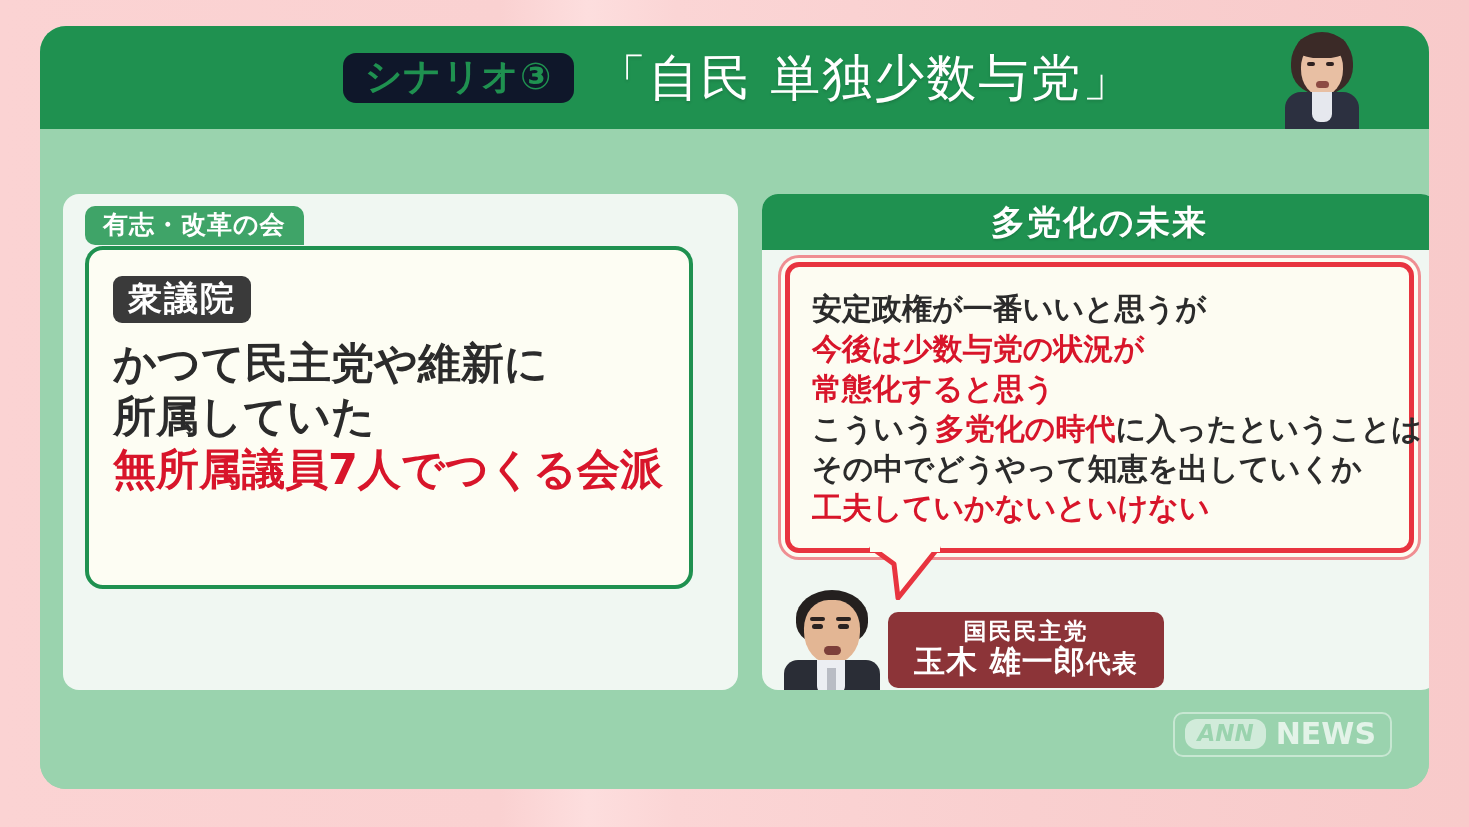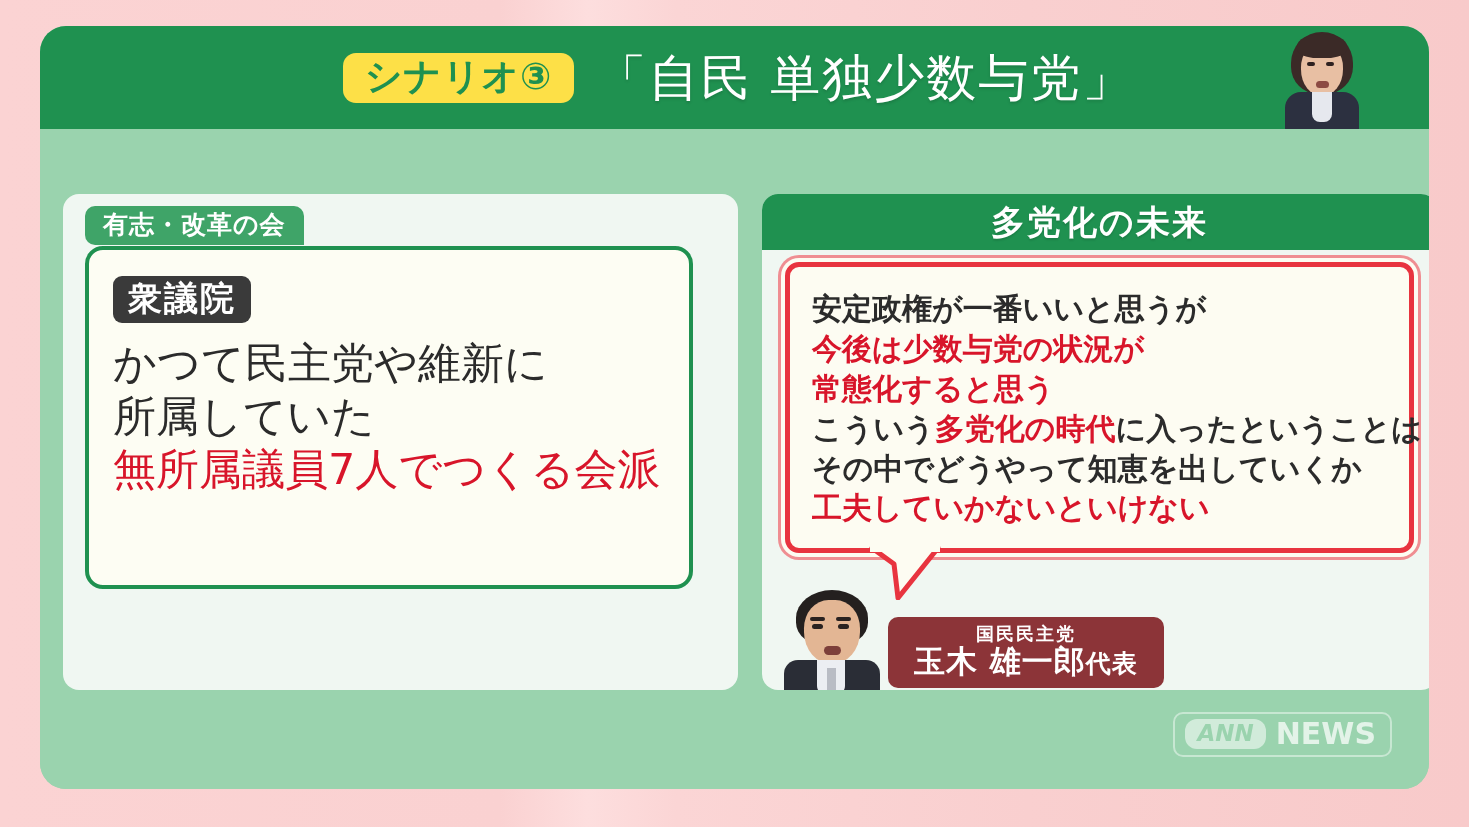--- a/index.html
+++ b/index.html
@@ -53,21 +53,21 @@
     align-items: center;
     justify-content: center;
   }
   #header-inner {
     display: flex;
     align-items: center;
     gap: 22px;
     transform: translateX(-14px);
   }
   #scenario-badge {
-    background: #fde047;
+    background: #0f172a;
     color: #1f9150;
     font-size: 37px;
     font-weight: bold;
     letter-spacing: 1px;
     padding: 5px 22px 8px 22px;
     border-radius: 13px;
     line-height: 1;
     white-space: nowrap;
     margin-left: 36px;
   }
@@ -218,21 +218,21 @@
     letter-spacing: 2px;
     padding: 5px 15px 8px 15px;
     border-radius: 9px;
     line-height: 1;
   }
   #left-card-lines {
     margin-top: 14px;
   }
   .lc-line {
     font-size: 43px;
-    font-weight: normal;
+    font-weight: bold;
     line-height: 1.23;
     letter-spacing: 0px;
     color: #2b2b2b;
     white-space: nowrap;
   }
   .lc-line.accent { color: #d8152a; }
 
   
   #bubble-wrap {
     position: absolute;
@@ -348,21 +348,21 @@
   #nameplate {
     background: #8c3438;
     color: #ffffff;
     border-radius: 10px;
     padding: 7px 26px 9px 26px;
     text-align: center;
     line-height: 1.12;
     margin-bottom: 4px;
   }
   #np-party {
-    font-size: 18px;
+    font-size: 23px;
     font-weight: bold;
     letter-spacing: 2px;
   }
   #np-name {
     font-size: 31px;
     font-weight: bold;
     letter-spacing: 1px;
     white-space: nowrap;
   }
   #np-name .title-suffix { font-size: 25px; }

